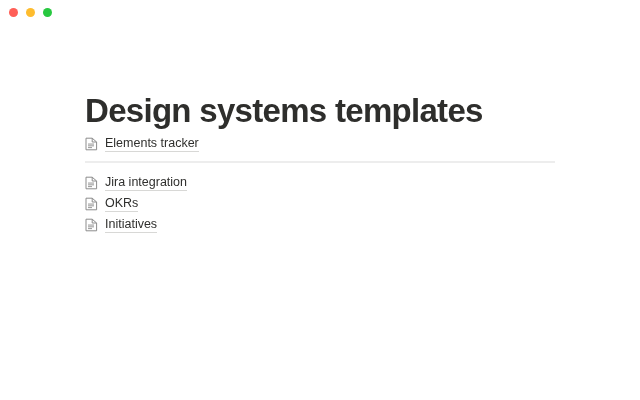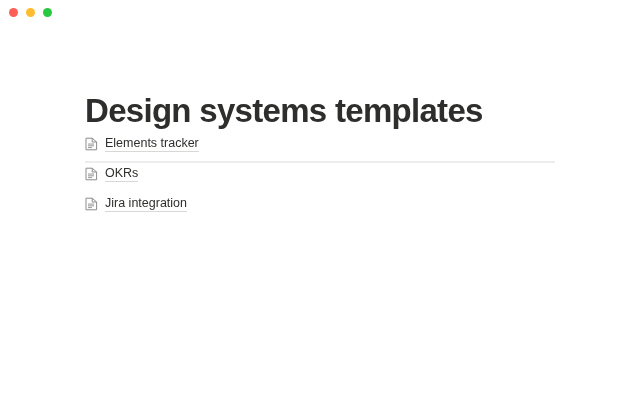--- a/index.html
+++ b/index.html
@@ -138,42 +138,54 @@
           </svg>
         </span>
         <span class="row-label">Elements tracker</span>
       </div>
 
       <hr class="divider" style="margin-top:7px;margin-bottom:0">
 
 
       <hr class="divider" style="margin-top:0;margin-bottom:0">
 
+      <div class="row" style="margin-top:9px">
+        <span class="doc-icon">
+          <svg width="13" height="14" viewBox="0 0 13 14" xmlns="http://www.w3.org/2000/svg">
+            <path d="M1 1.2h6.2L11.6 5v7.8H1z" fill="#ffffff" stroke="#8c8c8c" stroke-width="1"></path>
+            <path d="M7.2 1.2V5h4.4" fill="none" stroke="#8c8c8c" stroke-width="1"></path>
+            <rect x="3" y="6.6" width="6" height="0.9" fill="#8c8c8c"></rect>
+            <rect x="3" y="8.4" width="6" height="0.9" fill="#8c8c8c"></rect>
+            <rect x="3" y="10.2" width="4" height="0.9" fill="#8c8c8c"></rect>
+          </svg>
+        </span>
+        <span class="row-label">Jira integration</span>
+      </div>
+
       <div class="row">
         <span class="doc-icon">
           <svg width="13" height="14" viewBox="0 0 13 14" xmlns="http://www.w3.org/2000/svg">
             <path d="M1 1.2h6.2L11.6 5v7.8H1z" fill="#ffffff" stroke="#8c8c8c" stroke-width="1"></path>
             <path d="M7.2 1.2V5h4.4" fill="none" stroke="#8c8c8c" stroke-width="1"></path>
             <rect x="3" y="6.6" width="6" height="0.9" fill="#8c8c8c"></rect>
             <rect x="3" y="8.4" width="6" height="0.9" fill="#8c8c8c"></rect>
             <rect x="3" y="10.2" width="4" height="0.9" fill="#8c8c8c"></rect>
           </svg>
         </span>
         <span class="row-label">OKRs</span>
       </div>
 
-      <div class="row" style="margin-top:9px">
+      <div class="row">
         <span class="doc-icon">
           <svg width="13" height="14" viewBox="0 0 13 14" xmlns="http://www.w3.org/2000/svg">
             <path d="M1 1.2h6.2L11.6 5v7.8H1z" fill="#ffffff" stroke="#8c8c8c" stroke-width="1"></path>
             <path d="M7.2 1.2V5h4.4" fill="none" stroke="#8c8c8c" stroke-width="1"></path>
             <rect x="3" y="6.6" width="6" height="0.9" fill="#8c8c8c"></rect>
             <rect x="3" y="8.4" width="6" height="0.9" fill="#8c8c8c"></rect>
             <rect x="3" y="10.2" width="4" height="0.9" fill="#8c8c8c"></rect>
           </svg>
         </span>
-        <span class="row-label">Jira integration</span>
+        <span class="row-label">Initiatives</span>
       </div>
-
 
     </div>
   </div>
 </div>
 
 </body></html>

